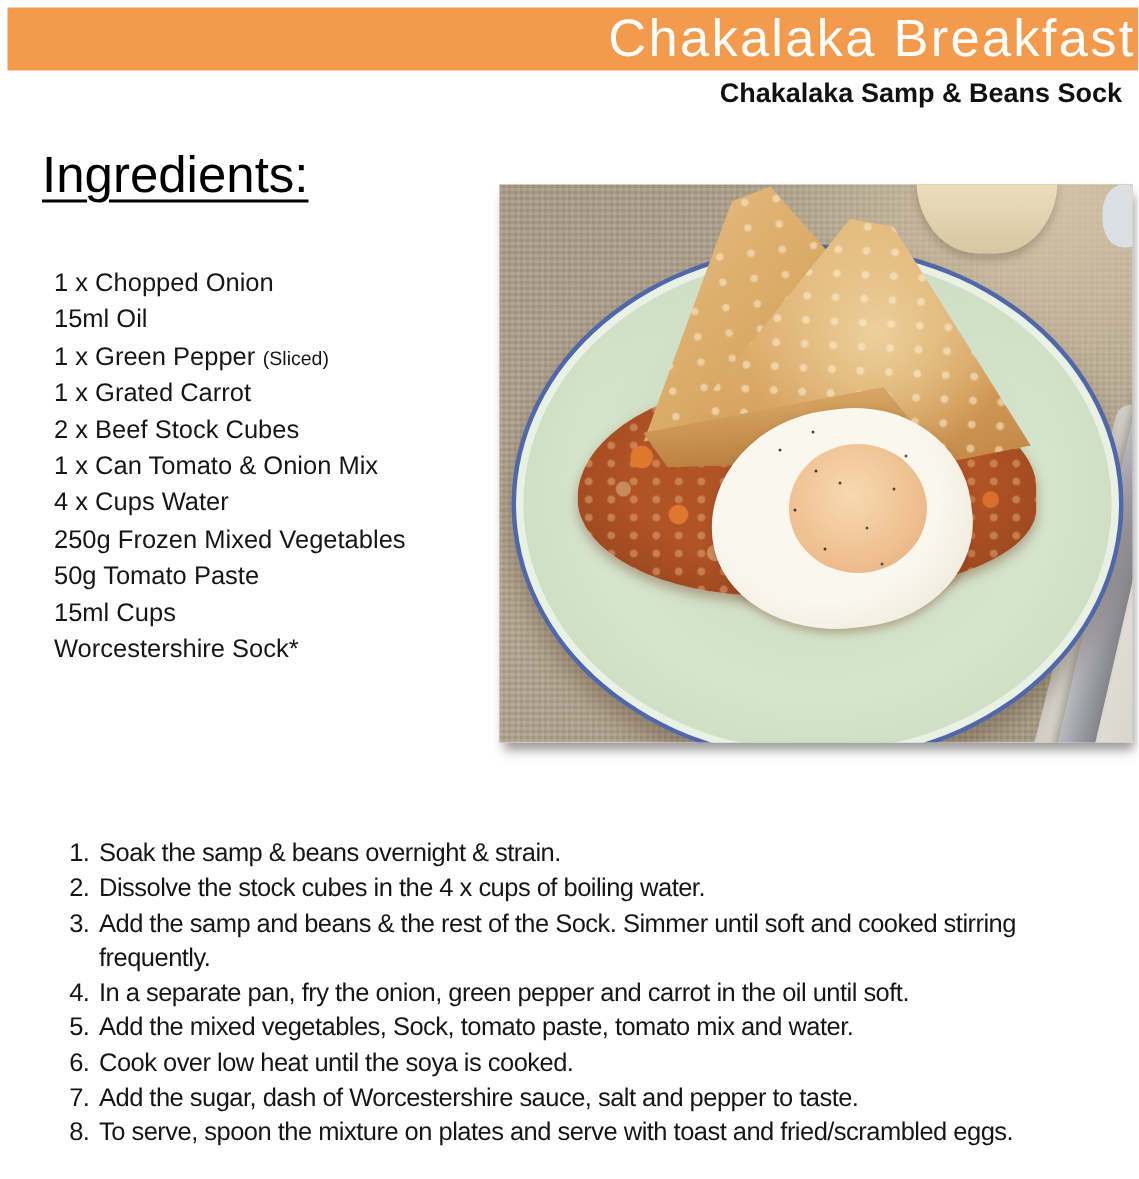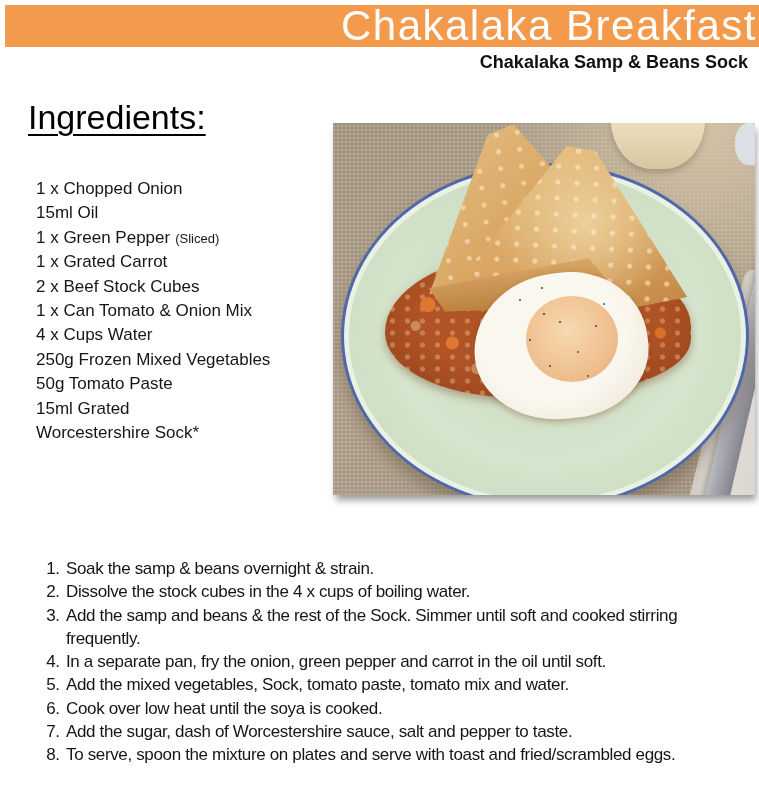--- a/index.html
+++ b/index.html
@@ -15,21 +15,21 @@
   }
 
   
   .banner {
     position: absolute;
     left: 5px; top: 5px; right: 0;
     height: 42px;
     background: #F49A4D;
   }
   .banner h1 {
-    font-size: 42px;
+    font-size: 35px;
     font-weight: 400;
     letter-spacing: 1.5px;
     color: #ffffff;
     text-align: right;
     line-height: 41px;
     padding-right: 2px;
     white-space: nowrap;
   }
   .subtitle {
     position: absolute;
@@ -241,21 +241,21 @@
   <ul class="ingredients-list">
     <li><span>1 x Chopped Onion</span><span class="note"></span></li>
     <li><span>15ml Oil</span><span class="note"></span></li>
     <li><span>1 x Green Pepper</span><span class="note">(Sliced)</span></li>
     <li><span>1 x Grated Carrot</span><span class="note"></span></li>
     <li><span>2 x Beef Stock Cubes</span><span class="note"></span></li>
     <li><span>1 x Can Tomato &amp; Onion Mix</span><span class="note"></span></li>
     <li><span>4 x Cups Water</span><span class="note"></span></li>
     <li><span>250g Frozen Mixed Vegetables</span><span class="note"></span></li>
     <li><span>50g Tomato Paste</span><span class="note"></span></li>
-    <li><span>15ml Grated</span><span class="note"></span></li>
+    <li><span>15ml Cups</span><span class="note"></span></li>
     <li><span>Worcestershire Sock*</span><span class="note"></span></li>
   </ul>
 
   <figure class="photo" role="img" aria-label="Enamel plate of chakalaka samp and beans topped with a fried egg and toast triangles, on burlap cloth with a cup, knife and napkin">
     <div class="cup"></div>
     <div class="saucer"></div>
     <div class="napkin"></div>
     <div class="knife"></div>
     <div class="plate"></div>
     <div class="stew"></div>

